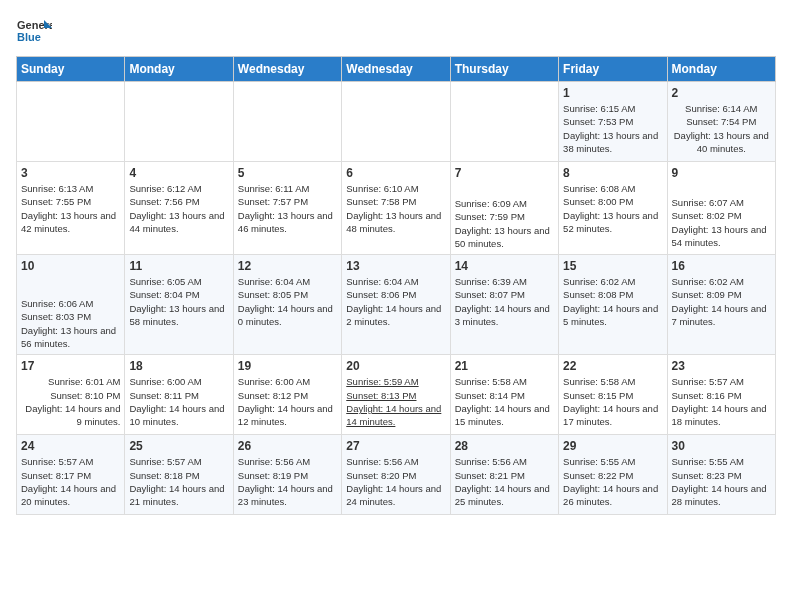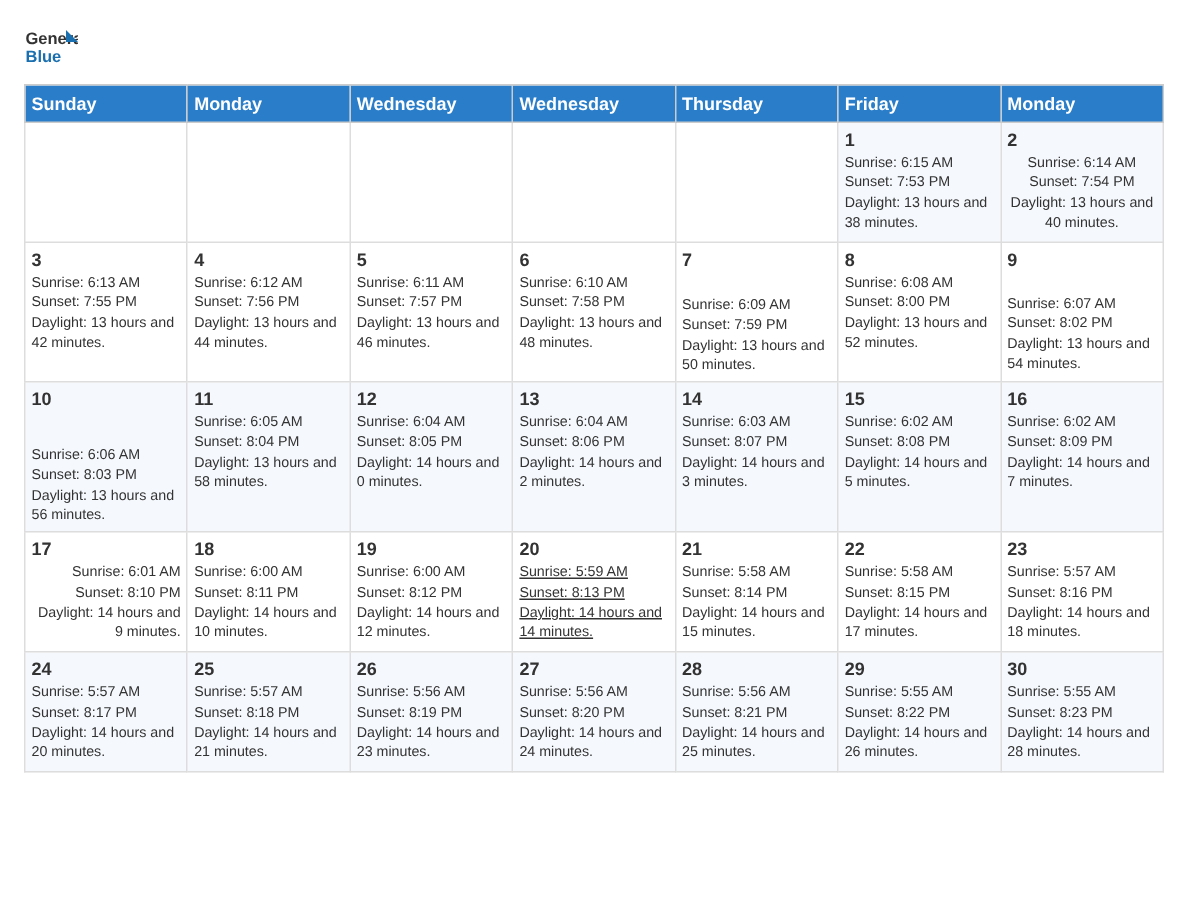--- a/index.html
+++ b/index.html
@@ -195,21 +195,21 @@
 Daylight: 14 hours and 0 minutes.</div>
         </td>
         <td>
           <span class="day-num">13</span>
           <div class="day-detail" style="white-space: pre-line;">Sunrise: 6:04 AM
 Sunset: 8:06 PM
 Daylight: 14 hours and 2 minutes.</div>
         </td>
         <td>
           <span class="day-num">14</span>
-          <div class="day-detail" style="white-space: pre-line;">Sunrise: 6:03 AM
+          <div class="day-detail" style="white-space: pre-line;">Sunrise: 6:39 AM
 Sunset: 8:07 PM
 Daylight: 14 hours and 3 minutes.</div>
         </td>
         <td>
           <span class="day-num">15</span>
           <div class="day-detail" style="white-space: pre-line;">Sunrise: 6:02 AM
 Sunset: 8:08 PM
 Daylight: 14 hours and 5 minutes.</div>
         </td>
         <td>

